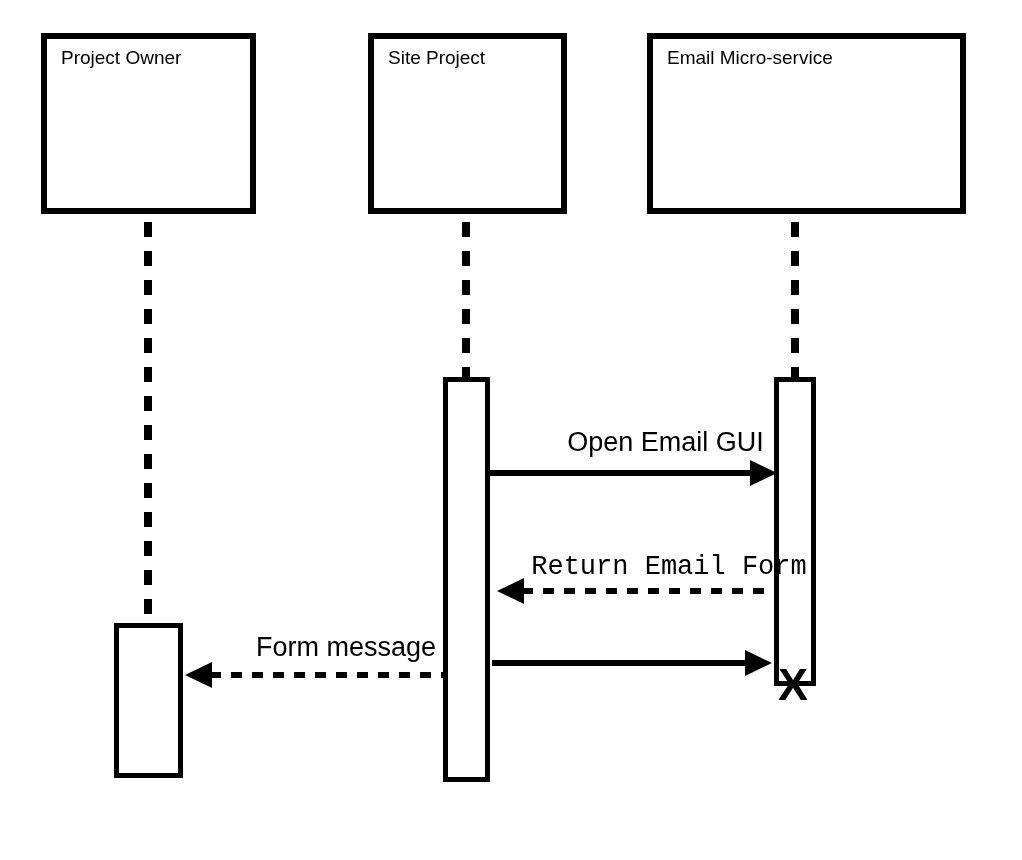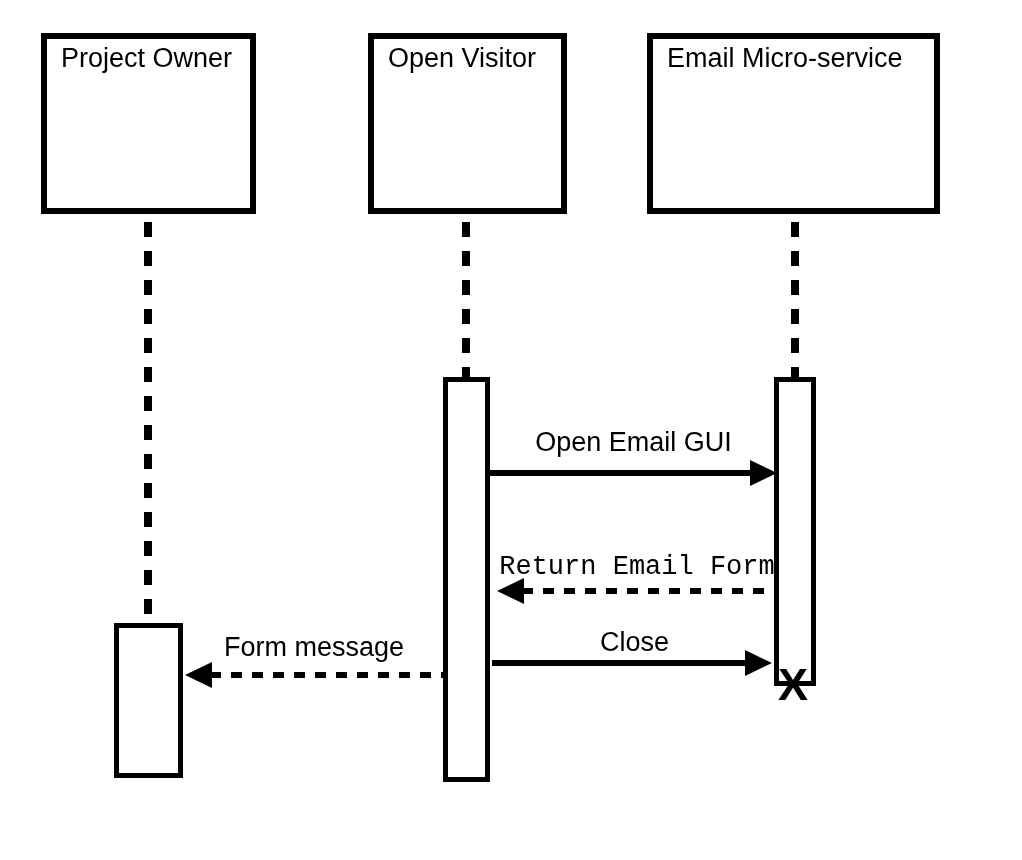--- a/index.html
+++ b/index.html
@@ -15,28 +15,28 @@
 
   
   .actor {
     position: absolute;
     box-sizing: border-box;
     border: 6px solid #000000;
     background: #ffffff;
   }
   .actor .actor-label {
     display: block;
-    font-size: 27px;
+    font-size: 19px;
     line-height: 32px;
     padding: 3px 8px 0 14px;
     white-space: nowrap;
   }
   #actor-project-owner { left: 41px;  top: 33px; width: 215px; height: 181px; }
   #actor-site-visitor  { left: 368px; top: 33px; width: 199px; height: 181px; }
-  #actor-email-service { left: 647px; top: 33px; width: 293px; height: 181px; }
+  #actor-email-service { left: 647px; top: 33px; width: 319px; height: 181px; }
 
   
   .lifeline {
     position: absolute;
     width: 8px;
     background: repeating-linear-gradient(to bottom, #000000 0 15px, transparent 15px 29px);
   }
   #lifeline-project-owner { left: 144px; top: 222px; height: 401px; }
   #lifeline-site-visitor  { left: 462px; top: 222px; height: 155px; }
   #lifeline-email-service { left: 791px; top: 222px; height: 155px; }
@@ -52,20 +52,21 @@
   #activation-email-service { left: 774px; top: 377px; width: 42px; height: 309px; }
   #activation-project-owner { left: 114px; top: 623px; width: 69px; height: 155px; }
 
   
   .msg-label {
     position: absolute;
     font-size: 27px;
     line-height: 32px;
     text-align: center;
     white-space: nowrap;
+    margin-left: 32px;
   }
   #label-open-email-gui   { left: 490px; top: 426px; width: 287px; }
   #label-return-email-form{ left: 497px; top: 551px; width: 280px; font-family: Liberation Mono, monospace; }
   #label-close            { left: 497px; top: 626px; width: 275px; }
   #label-email-message    { left: 185px; top: 631px; width: 258px; }
 
   
   .line-solid {
     position: absolute;
     height: 6px;
@@ -115,21 +116,21 @@
 </style>
 </head>
 <body>
 
 <div class="canvas">
 
   <div class="actor" id="actor-project-owner">
     <span class="actor-label">Project Owner</span>
   </div>
   <div class="actor" id="actor-site-visitor">
-    <span class="actor-label">Open Visitor</span>
+    <span class="actor-label">Site Project</span>
   </div>
   <div class="actor" id="actor-email-service">
     <span class="actor-label">Email Micro-service</span>
   </div>
 
   <div class="lifeline" id="lifeline-project-owner"></div>
   <div class="lifeline" id="lifeline-site-visitor"></div>
   <div class="lifeline" id="lifeline-email-service"></div>
 
   <div class="activation" id="activation-site-visitor"></div>
@@ -137,21 +138,20 @@
   <div class="activation" id="activation-project-owner"></div>
 
   <div class="msg-label" id="label-open-email-gui">Open Email GUI</div>
   <div class="line-solid" id="line-open-email-gui"></div>
   <div class="arrowhead-right" id="arrow-open-email-gui"></div>
 
   <div class="msg-label" id="label-return-email-form">Return Email Form</div>
   <div class="line-dashed" id="line-return-email-form"></div>
   <div class="arrowhead-left" id="arrow-return-email-form"></div>
 
-  <div class="msg-label" id="label-close">Close</div>
   <div class="line-solid" id="line-close"></div>
   <div class="arrowhead-right" id="arrow-close"></div>
 
   <div class="msg-label" id="label-email-message">Form message</div>
   <div class="line-dashed" id="line-email-message"></div>
   <div class="arrowhead-left" id="arrow-email-message"></div>
 
   <div class="x-marker">X</div>
 
 </div>

